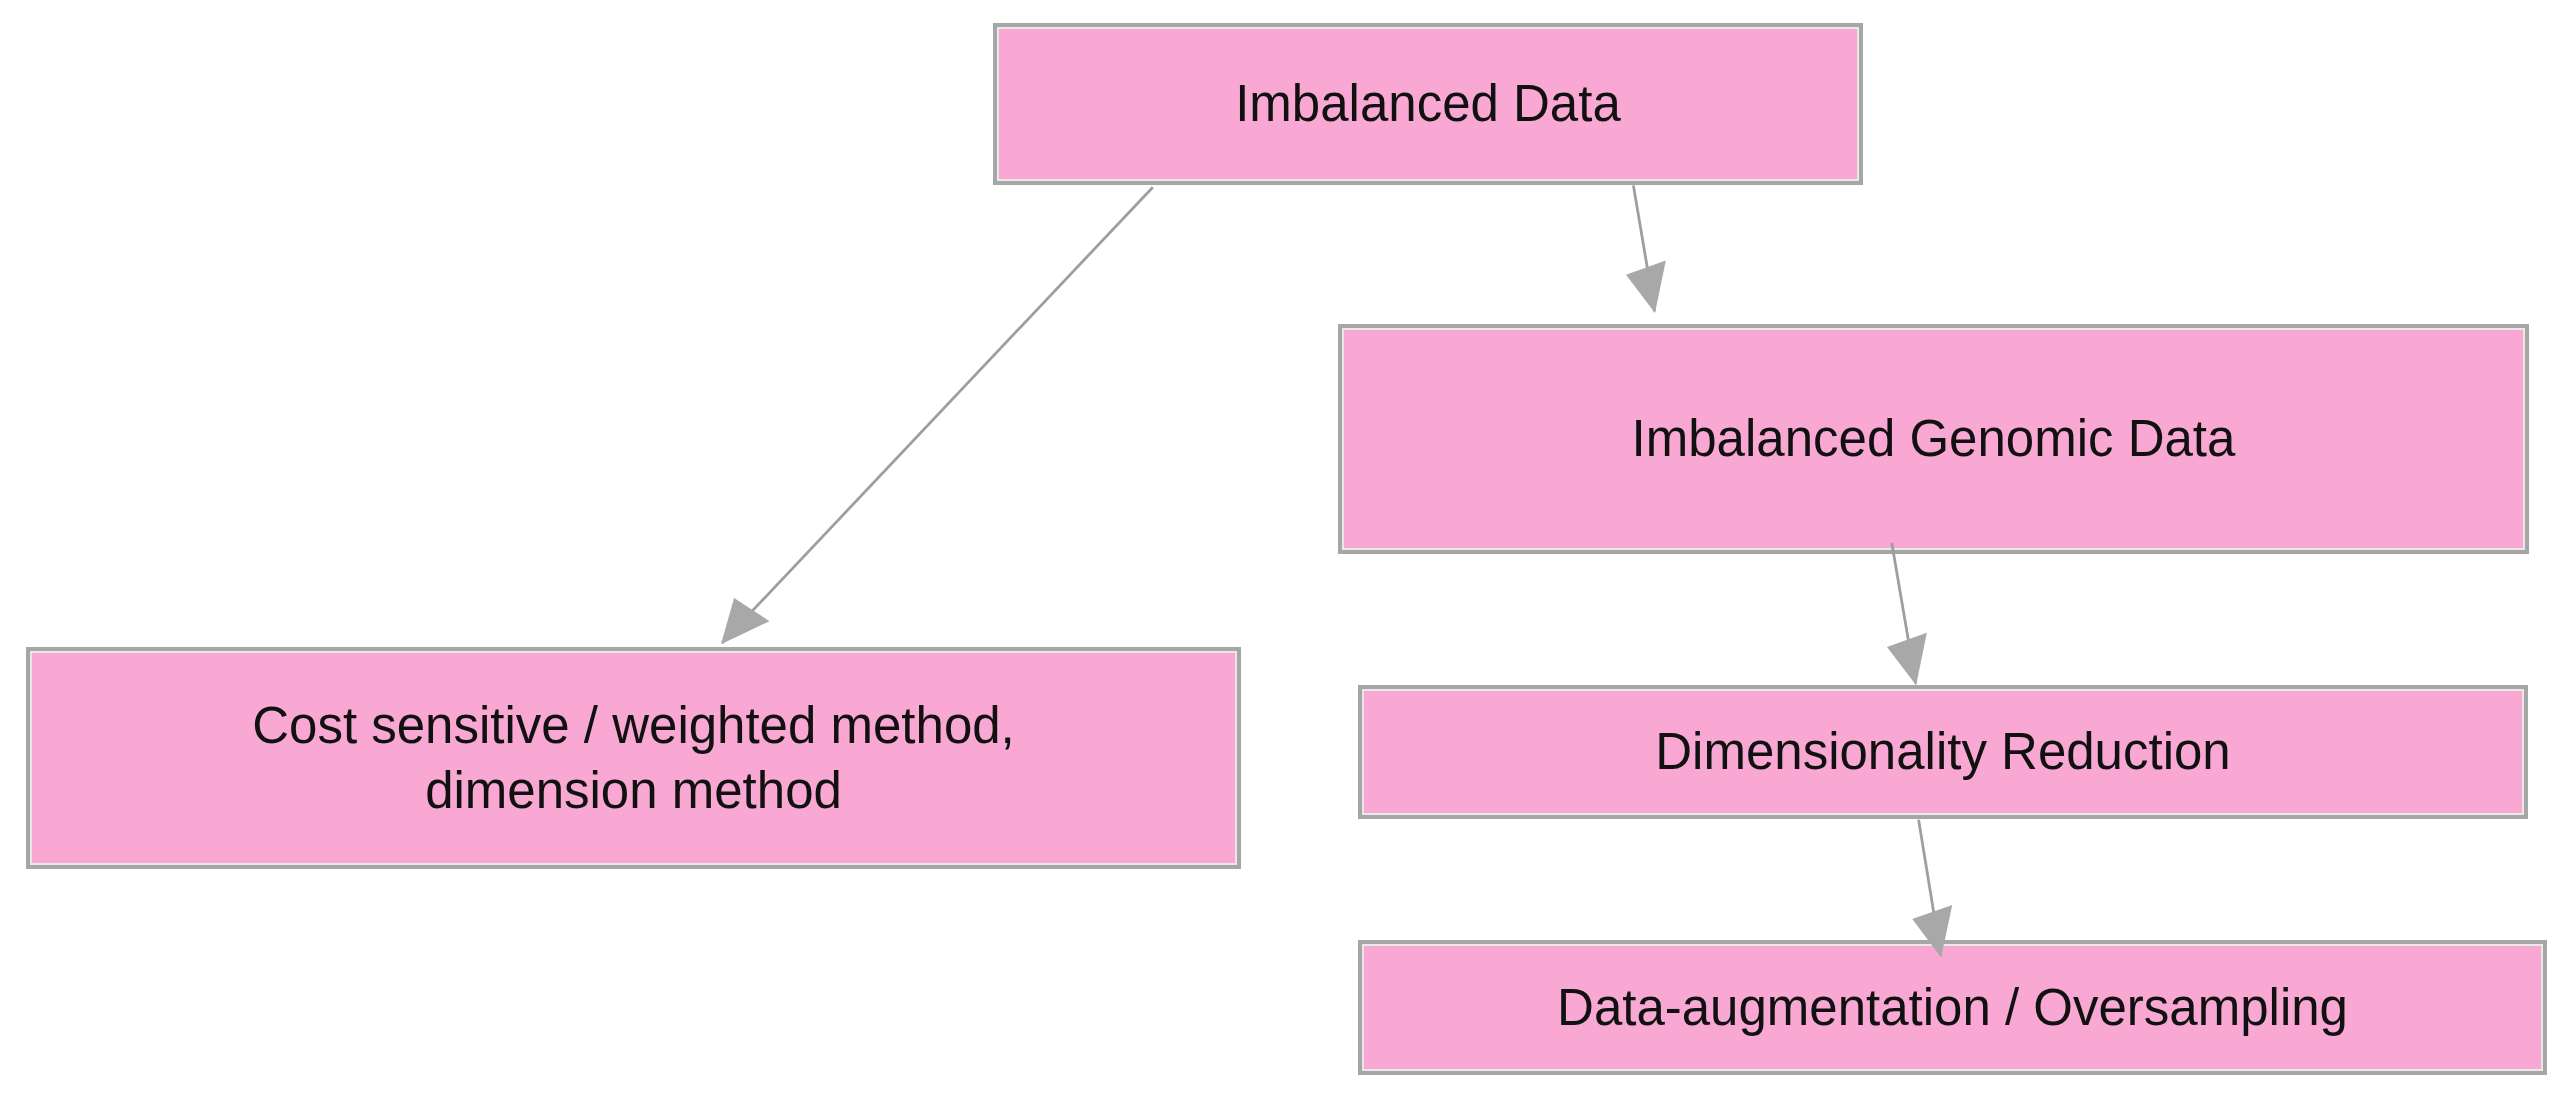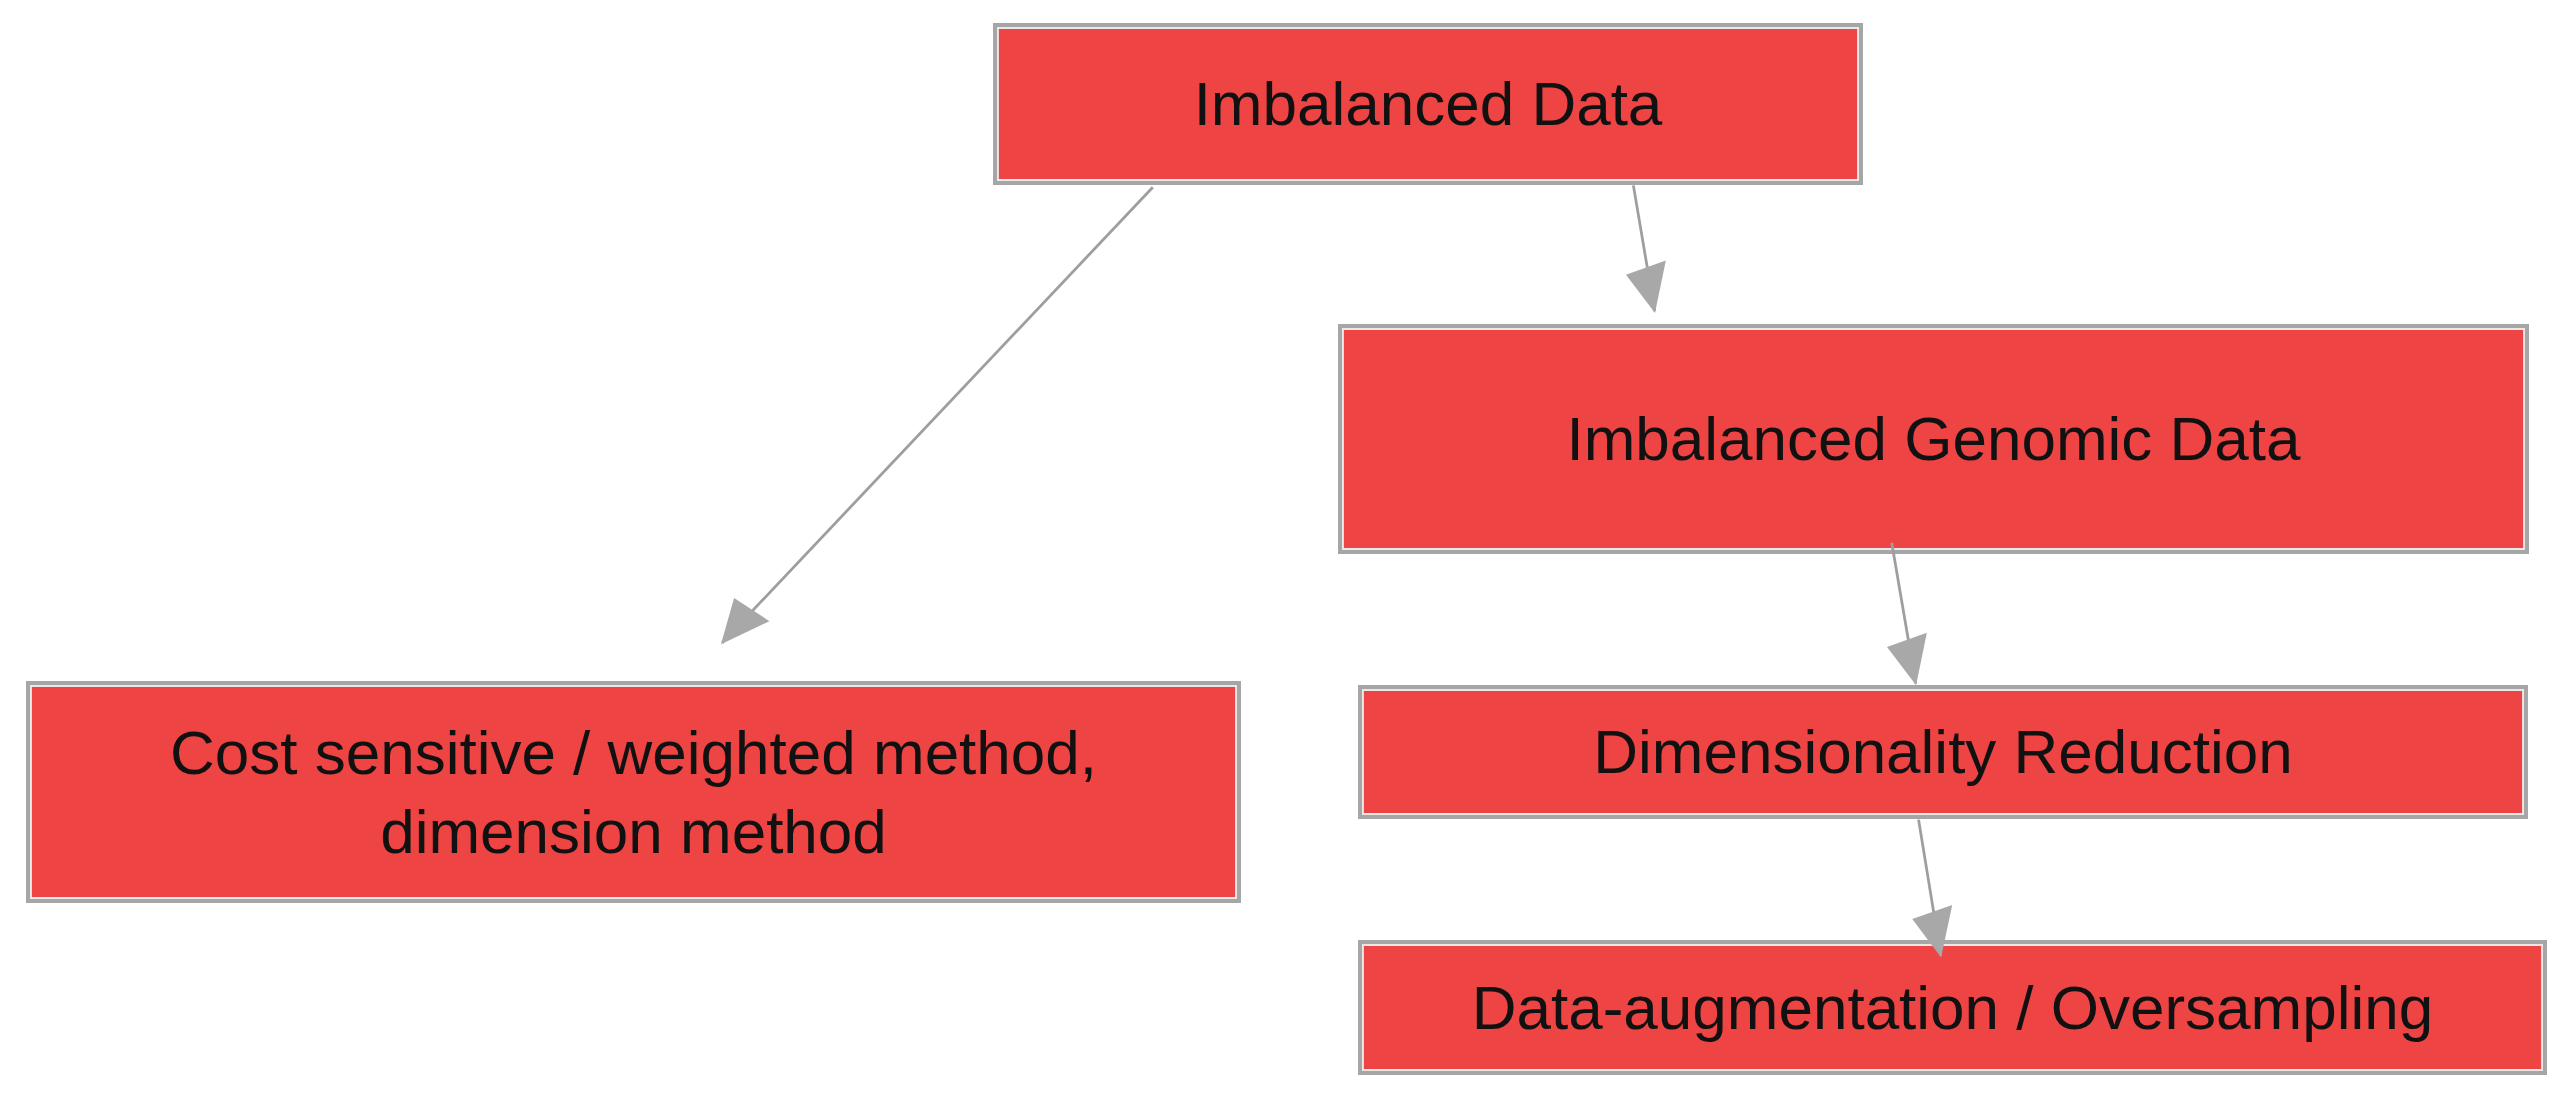--- a/index.html
+++ b/index.html
@@ -12,37 +12,37 @@
     width: 2576px;
     height: 1105px;
     background: #ffffff;
     overflow: hidden;
     font-family: "Liberation Sans", "DejaVu Sans", sans-serif;
     color: #111111;
   }
   .node {
     position: absolute;
     box-sizing: border-box;
-    background: #ef4444;
+    background: #f9a8d4;
     border: 4.6px solid #a6a6a6;
     box-shadow: inset 0 0 0 1.9px #e9e9e9;
     display: flex;
     flex-direction: column;
     align-items: center;
     justify-content: center;
     text-align: center;
-    font-size: 62px;
+    font-size: 51px;
     line-height: 1.28;
     z-index: 1;
   }
   .node span { display: block; white-space: nowrap; }
 
   .node-root    { left: 993px; top: 23px;   width: 870px;  height: 162px; }
   .node-genomic { left: 1338px; top: 324px;  width: 1191px; height: 230px; }
-  .node-cost    { left: 26px;   top: 681px;  width: 1215px; height: 222px; }
+  .node-cost    { left: 26px;   top: 647px;  width: 1215px; height: 222px; }
   .node-dimred  { left: 1358px; top: 685px;  width: 1170px; height: 134px; }
   .node-augment { left: 1358px; top: 940px; width: 1189px; height: 135px; }
 
   .edges {
     position: absolute;
     left: 0; top: 0;
     width: 2576px;
     height: 1105px;
     z-index: 2;
     pointer-events: none;

